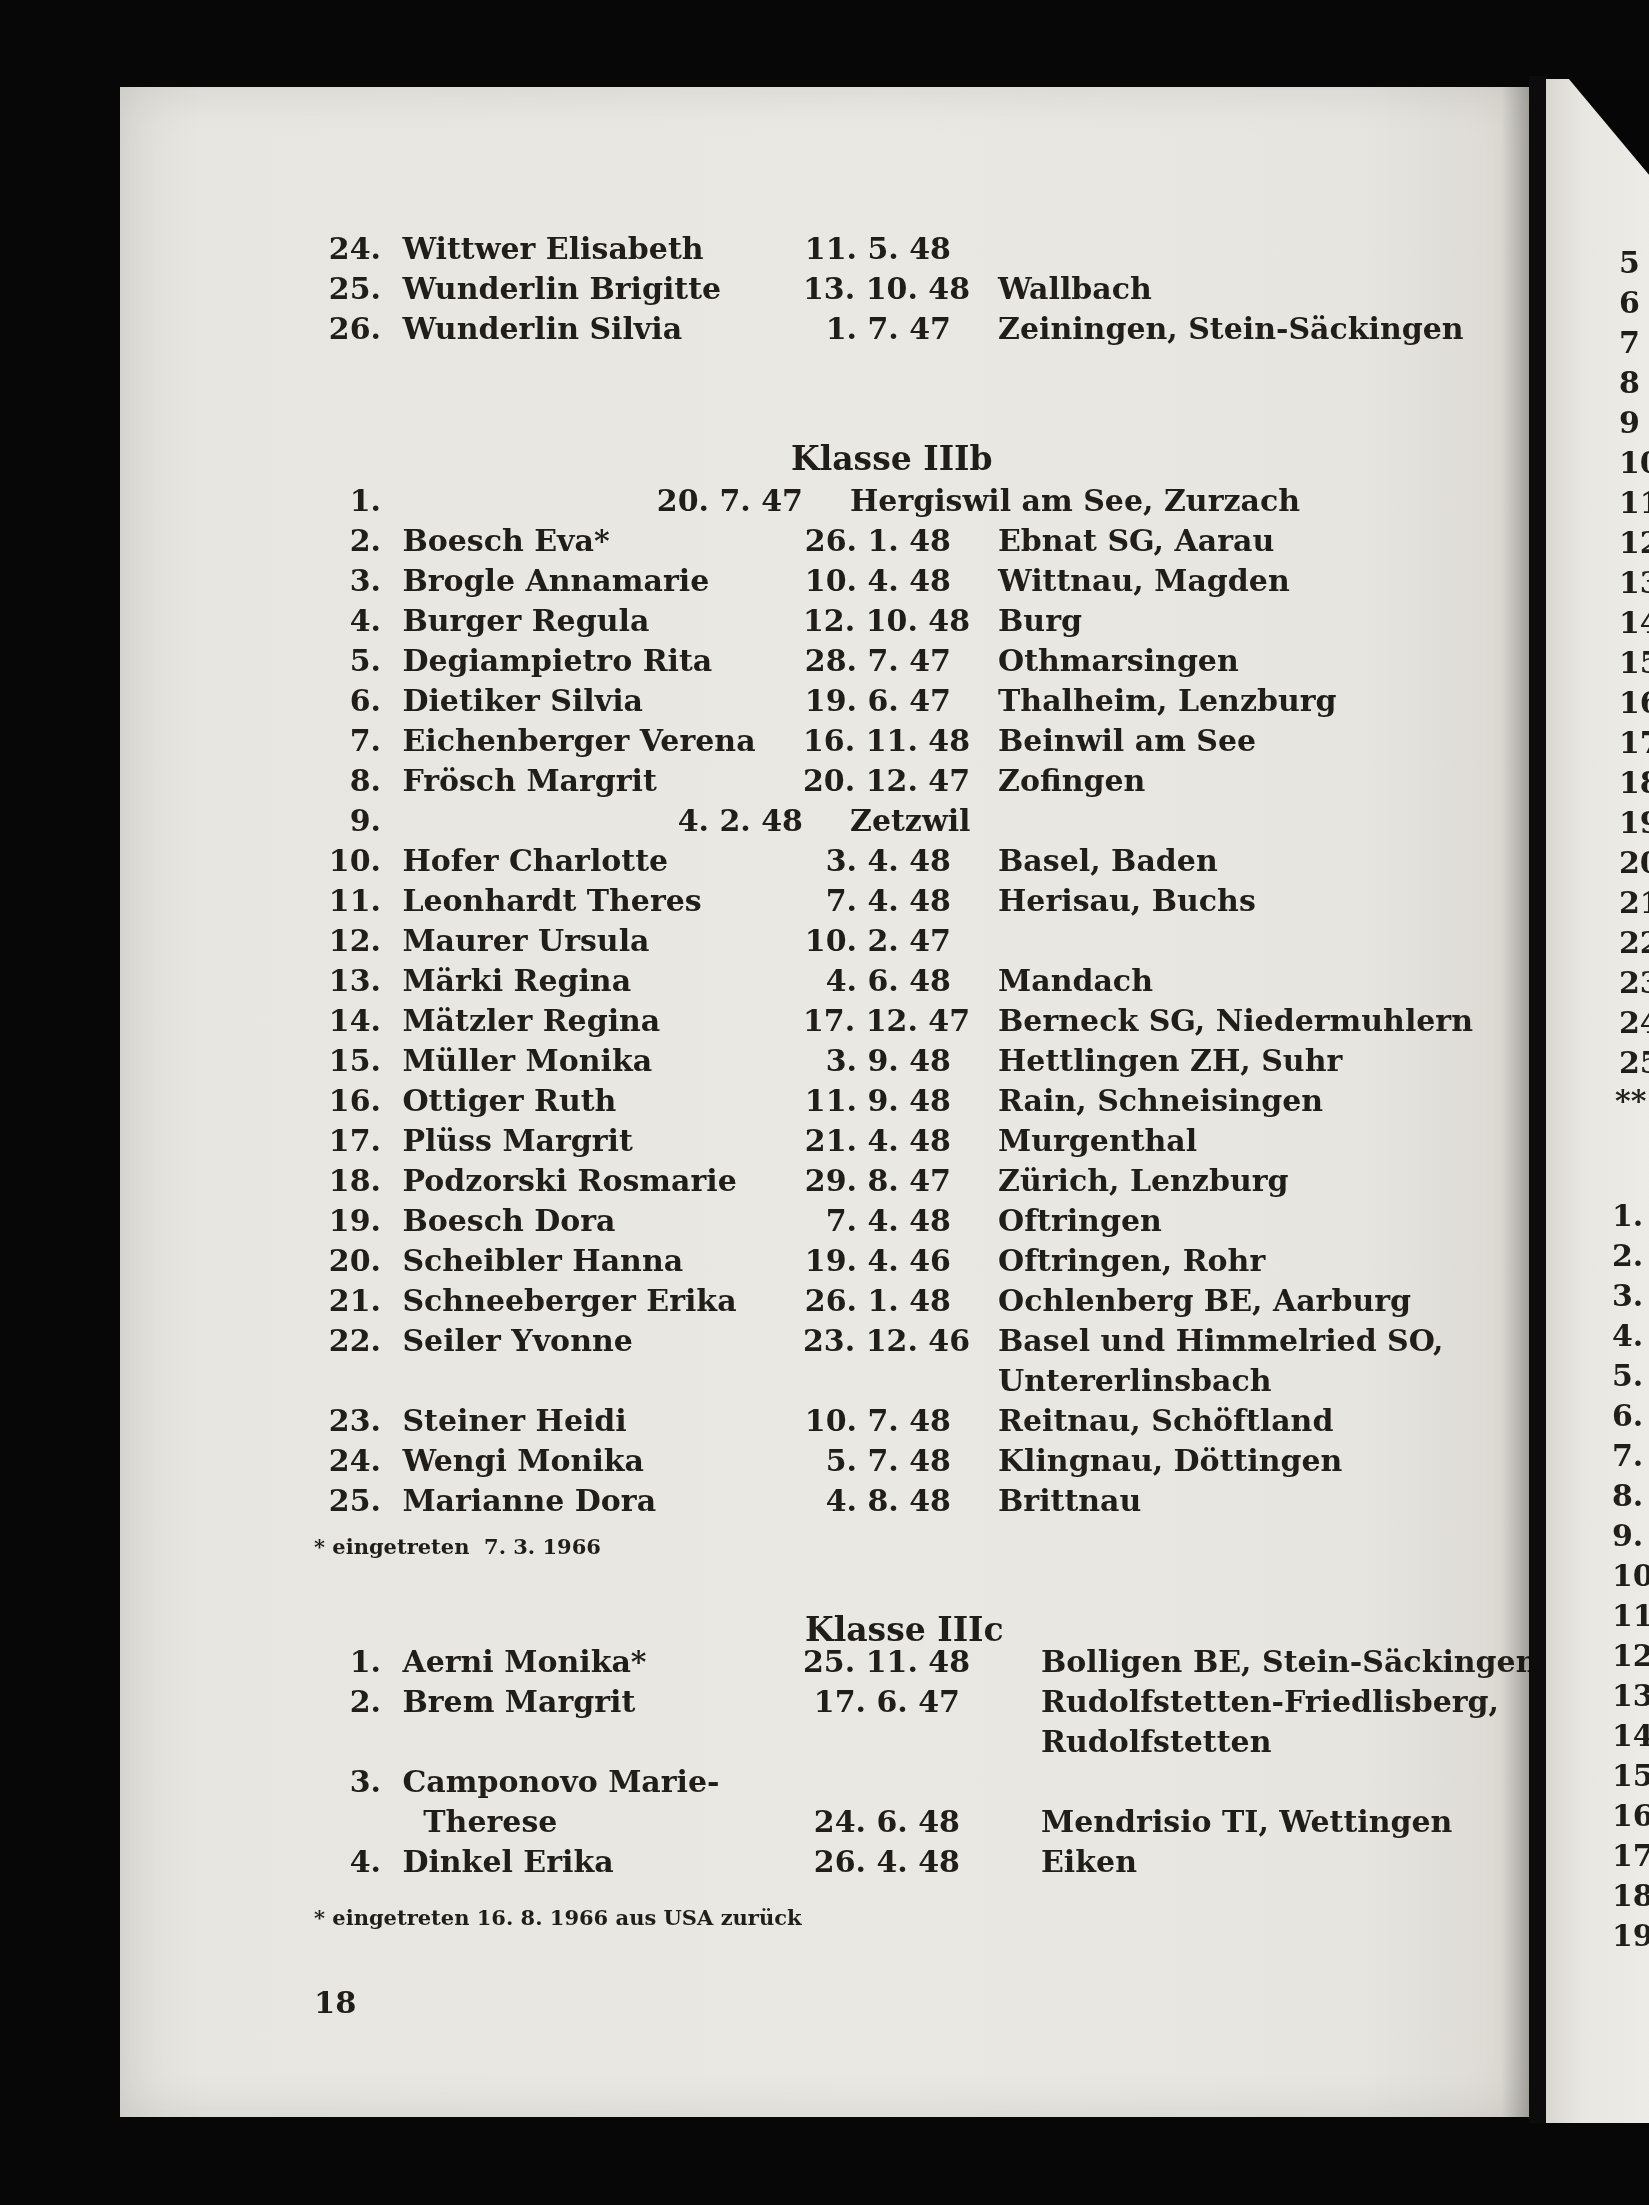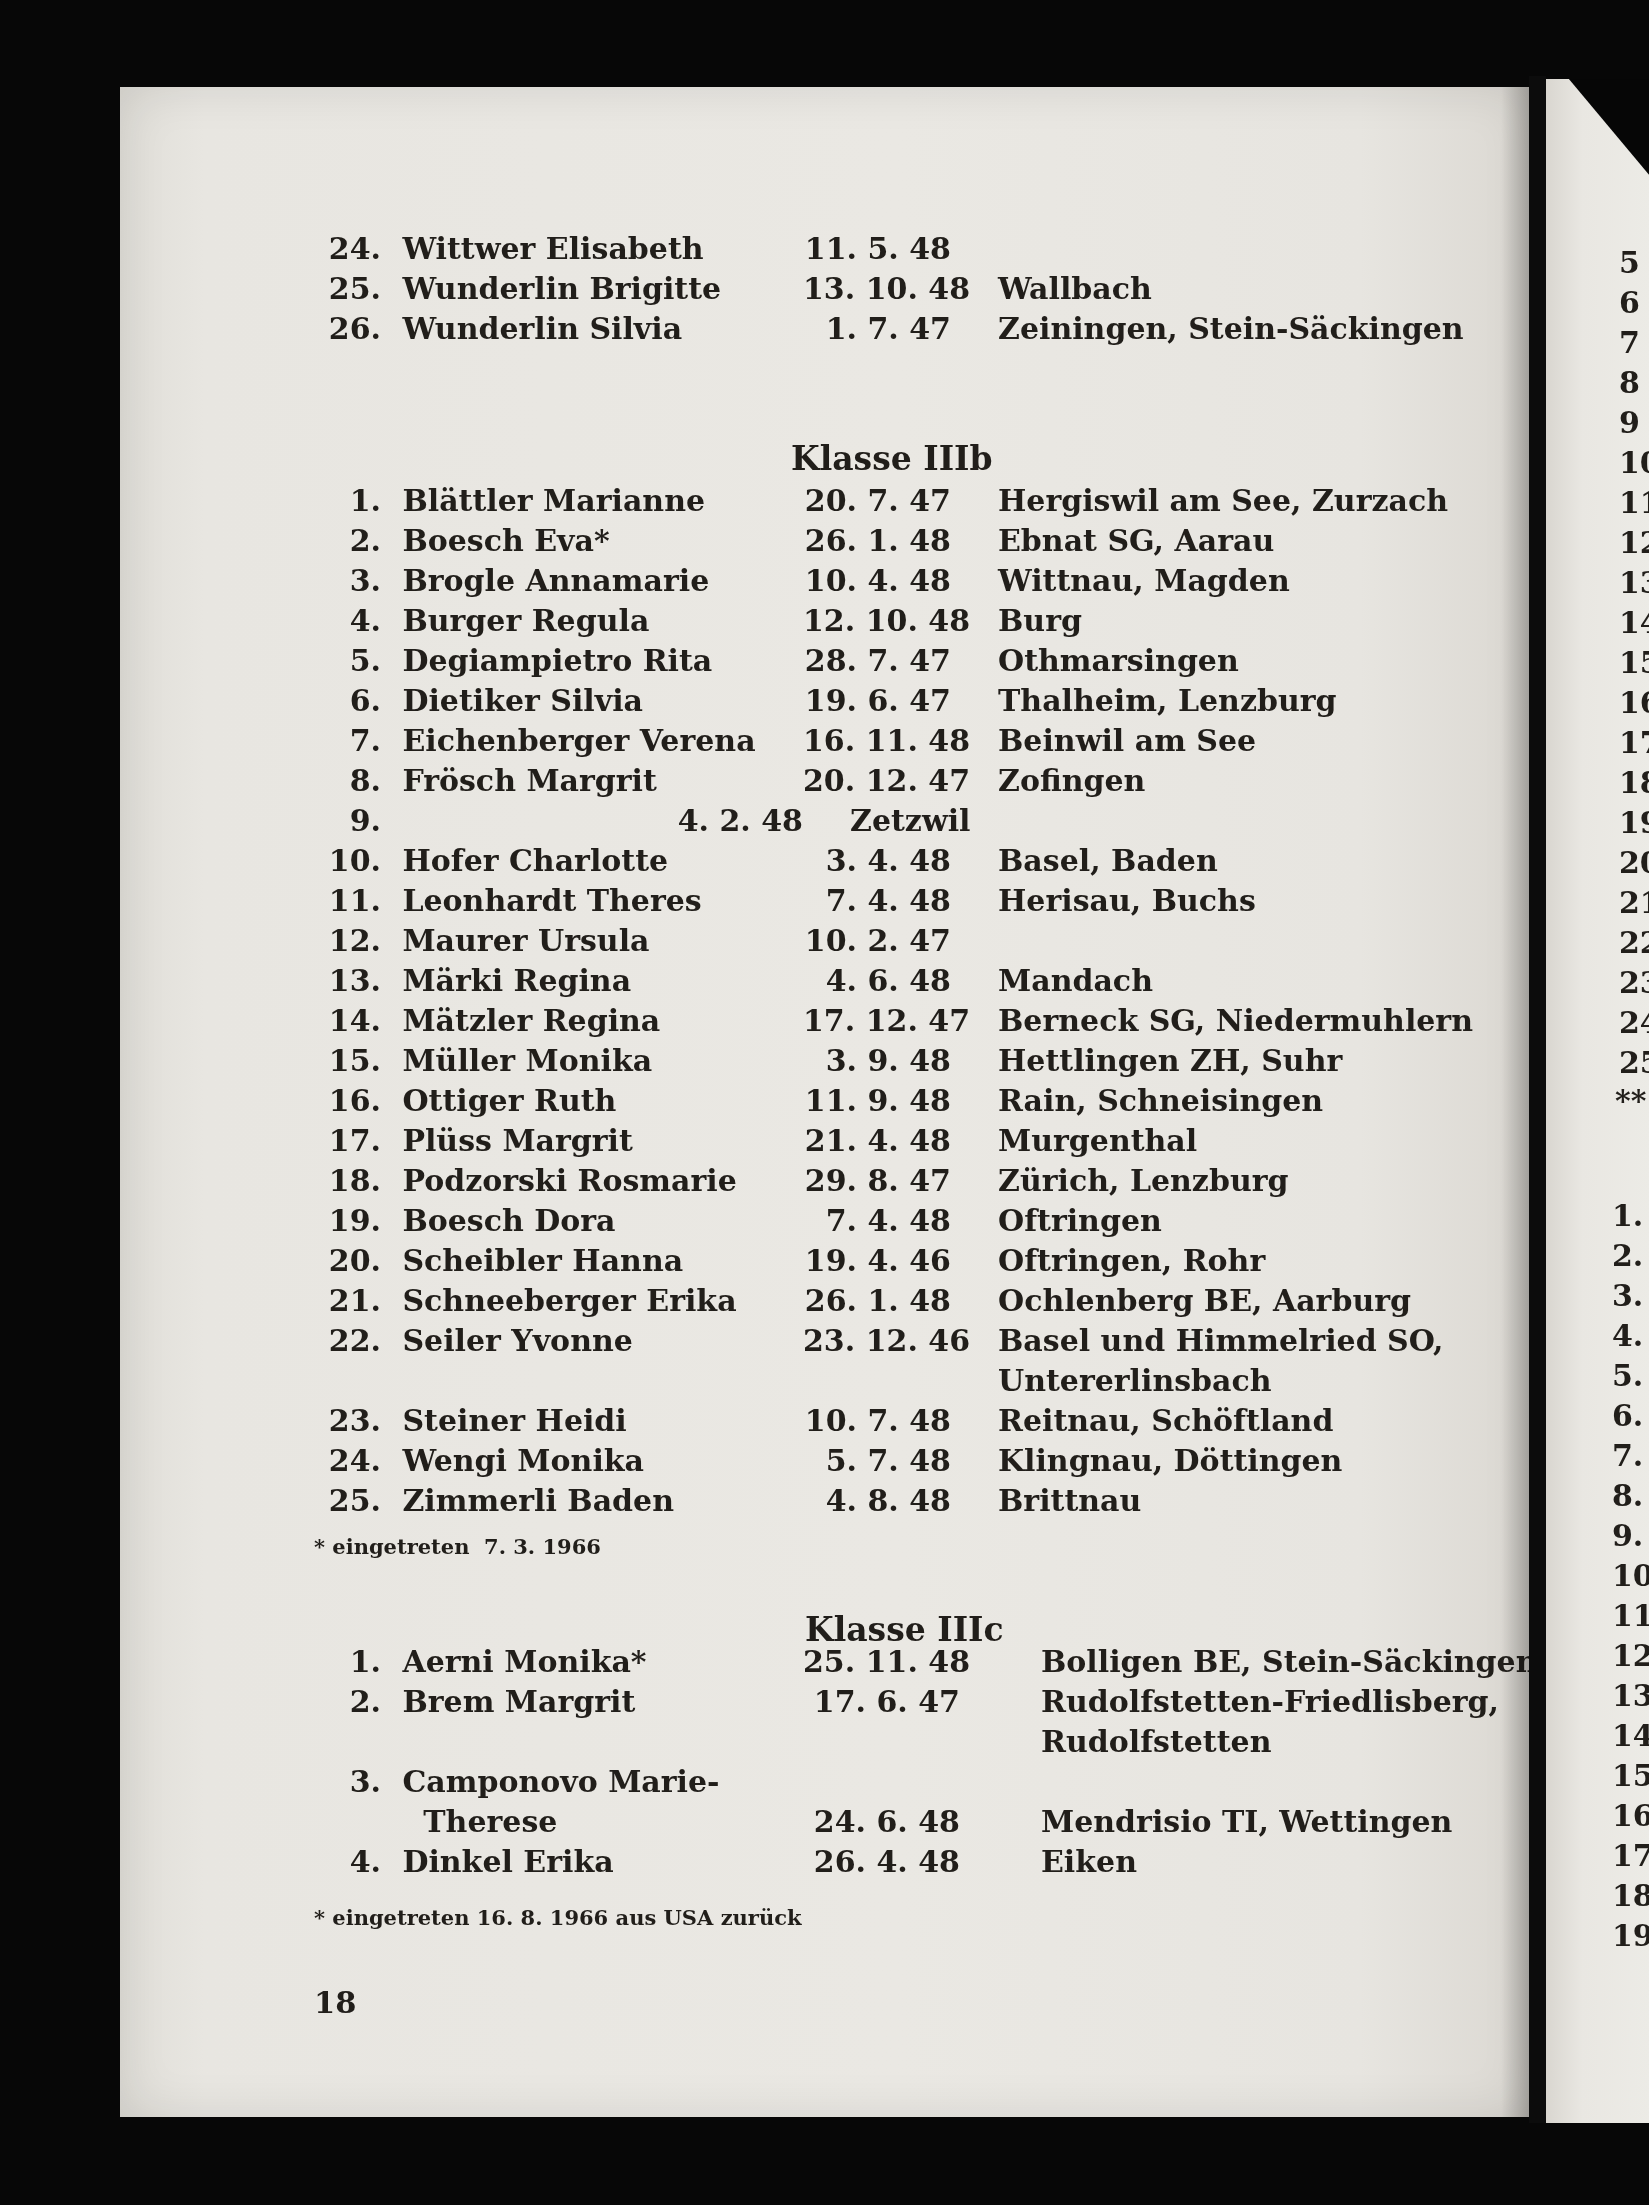--- a/index.html
+++ b/index.html
@@ -123,21 +123,20 @@
           <span class="c-place">Zeiningen, Stein-Säckingen</span>
         </div>
       </div>
 
     <h2 class="klasse-title klasse-b-title">Klasse IIIb</h2>
 
     <div class="block rows-b">
 
         <div class="row">
           <span class="c-num">1.</span>
-          <span class="c-name">Blättler Marianne</span>
           <span class="c-date">20. 7. 47</span>
           <span class="c-place">Hergiswil am See, Zurzach</span>
         </div>
 
         <div class="row">
           <span class="c-num">2.</span>
           <span class="c-name">Boesch Eva*</span>
           <span class="c-date">26. 1. 48</span>
           <span class="c-place">Ebnat SG, Aarau</span>
         </div>
@@ -296,21 +295,21 @@
 
         <div class="row">
           <span class="c-num">24.</span>
           <span class="c-name">Wengi Monika</span>
           <span class="c-date">5. 7. 48</span>
           <span class="c-place">Klingnau, Döttingen</span>
         </div>
 
         <div class="row">
           <span class="c-num">25.</span>
-          <span class="c-name">Zimmerli Baden</span>
+          <span class="c-name">Marianne Dora</span>
           <span class="c-date">4. 8. 48</span>
           <span class="c-place">Brittnau</span>
         </div>
       </div>
 
     <div class="footnote fn-b">* eingetreten  7. 3. 1966</div>
 
     <h2 class="klasse-title klasse-c-title">Klasse IIIc</h2>
 
     <div class="block rows-c sec-c">

